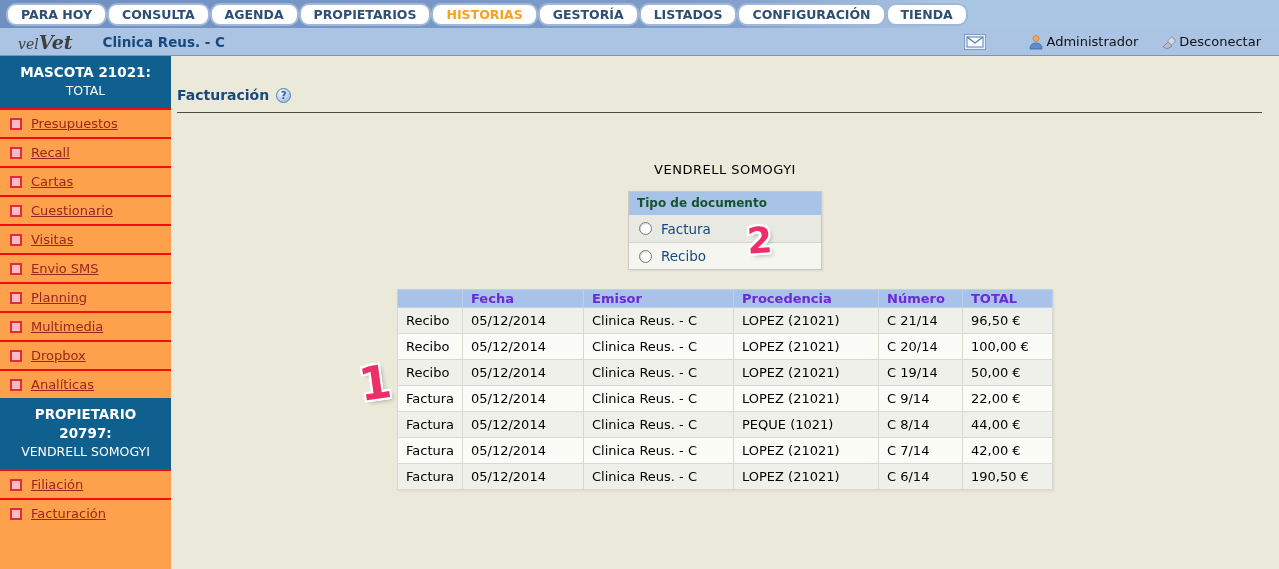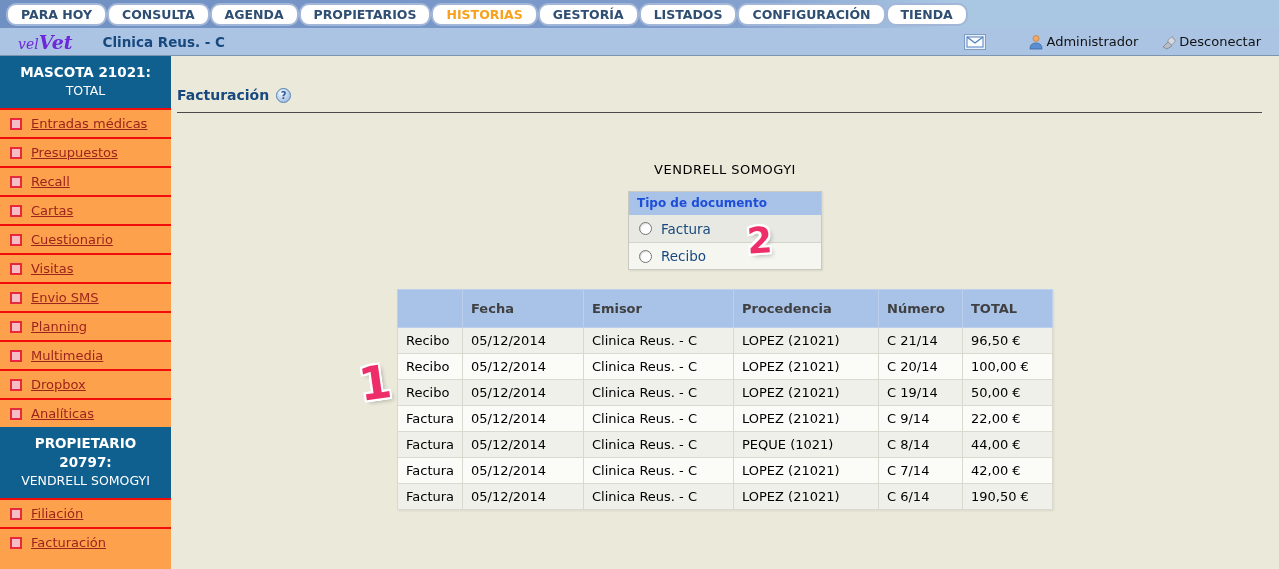--- a/index.html
+++ b/index.html
@@ -12,21 +12,21 @@
             background:linear-gradient(to right,#7090C2 0%,#7E9BCB 55%,#A9C6E3 74%,#A9C6E3 100%);
             display:flex; align-items:center; padding-left:6px; gap:7px; }
   .tab { background:#fff; border:2px solid #A2B6D7; border-radius:10px; height:23px;
          padding:0 13px; display:flex; align-items:center; color:#2E4E72;
          font-size:12.5px; font-weight:bold; cursor:pointer; white-space:nowrap; }
   .tab.active { color:#F9A11B; }
 
   
   .bar2 { position:absolute; top:28px; left:0; width:100%; height:28px; background:#ABC4E3;
           border-bottom:1px solid #7E93AE; display:flex; align-items:center; }
-  .logo { margin-left:18px; color:#6d28d9; font-family:"DejaVu Serif","Liberation Serif",serif;
+  .logo { margin-left:18px; color:#404040; font-family:"DejaVu Serif","Liberation Serif",serif;
           font-style:italic; font-size:14px; }
   .logo .big { font-size:19px; font-weight:bold; }
   .clinic { margin-left:30px; color:#17497E; font-weight:bold; font-size:13.5px; }
   .bar2-right { margin-left:auto; display:flex; align-items:center; padding-right:18px; font-size:13px; color:#111; }
   .mail { width:22px; height:16px; margin-right:42px; }
   .usr-icn, .dc-icn { width:16px; height:16px; margin-right:3px; }
   .usr-lbl { margin-right:22px; }
 
   
   .sidebar { position:absolute; top:56px; left:0; width:171px; height:513px; background:#FDA14C; }
@@ -46,35 +46,35 @@
           background:radial-gradient(circle at 35% 30%, #F2F7FD, #8FB0DC);
           color:#2B5C9C; font-size:10px; font-weight:bold; display:flex;
           align-items:center; justify-content:center; cursor:pointer; }
   .rule { position:absolute; top:56px; left:6px; right:17px; border-top:1.5px solid #4A4A4A; }
   .owner-heading { position:absolute; top:106px; left:0; width:1108px; text-align:center;
                    color:#000; font-size:13px; letter-spacing:.5px; }
 
   
   .doc-box { position:absolute; top:135px; left:457px; width:194px; border:1px solid #C9C9C0;
              background:#F6F6F1; box-shadow:1px 1px 2px rgba(0,0,0,.08); }
-  .doc-box-hdr { background:#A9C2E8; color:#1d4ed8; font-weight:bold; font-size:12px;
+  .doc-box-hdr { background:#A9C2E8; color:#14532d; font-weight:bold; font-size:12px;
                  padding:4px 8px 5px; }
   .doc-opt { height:27px; display:flex; align-items:center; gap:9px; padding-left:10px;
              border-top:1px solid #D4D4CA; cursor:pointer; }
   .doc-opt:nth-child(2) { background:#E9E9E3; border-top:none; }
   .doc-opt:nth-child(3) { background:#F6F6F1; }
   .radio { width:13px; height:13px; border-radius:50%; border:1px solid #767676; background:#fff;
            box-shadow:inset 1px 1px 1px rgba(0,0,0,.15); flex:0 0 auto; }
   .doc-opt .olbl { color:#17497E; font-size:13.5px; }
 
   
   .inv-table { position:absolute; top:233px; left:226px; border-collapse:collapse;
                font-size:13px; box-shadow:1px 1px 2px rgba(0,0,0,.08); }
-  .inv-table th { background:#A9C2E8; color:#404040; font-weight:bold; text-align:left;
-                  height:38px; padding:0 12px 0 8px; border:1px solid #BCCFEC; }
+  .inv-table th { background:#A9C2E8; color:#6d28d9; font-weight:bold; text-align:left;
+                  height:18px; padding:0 12px 0 8px; border:1px solid #BCCFEC; }
   .inv-table td { height:26px; padding:0 0 0 8px; border:1px solid #D9D9CF; color:#000; }
   .inv-table tr.odd td { background:#F0F0EA; }
   .inv-table tr.even td { background:#FBFBF8; }
   .c0{width:65px;} .c1{width:121px;} .c2{width:150px;} .c3{width:145px;} .c4{width:84px;} .c5{width:90px;}
 
   
   .annot { position:absolute; color:#ED2E68; font-weight:bold;
            text-shadow:-2px -2px 0 #fff, 2px -2px 0 #fff, -2px 2px 0 #fff, 2px 2px 0 #fff,
                         0 -2px 0 #fff, 0 2px 0 #fff, -2px 0 0 #fff, 2px 0 0 #fff,
                         3px 3px 4px rgba(0,0,0,.25); }
@@ -126,24 +126,20 @@
   </div>
 
   <div class="sidebar">
     <div class="side-hdr">
       <div class="l1">MASCOTA 21021:</div>
       <div class="l2">TOTAL</div>
     </div>
     <div>
         <div class="side-item">
           <span class="bullet"></span>
-          <span class="lbl">Entradas médicas</span>
-        </div>
-        <div class="side-item">
-          <span class="bullet"></span>
           <span class="lbl">Presupuestos</span>
         </div>
         <div class="side-item">
           <span class="bullet"></span>
           <span class="lbl">Recall</span>
         </div>
         <div class="side-item">
           <span class="bullet"></span>
           <span class="lbl">Cartas</span>
         </div>

